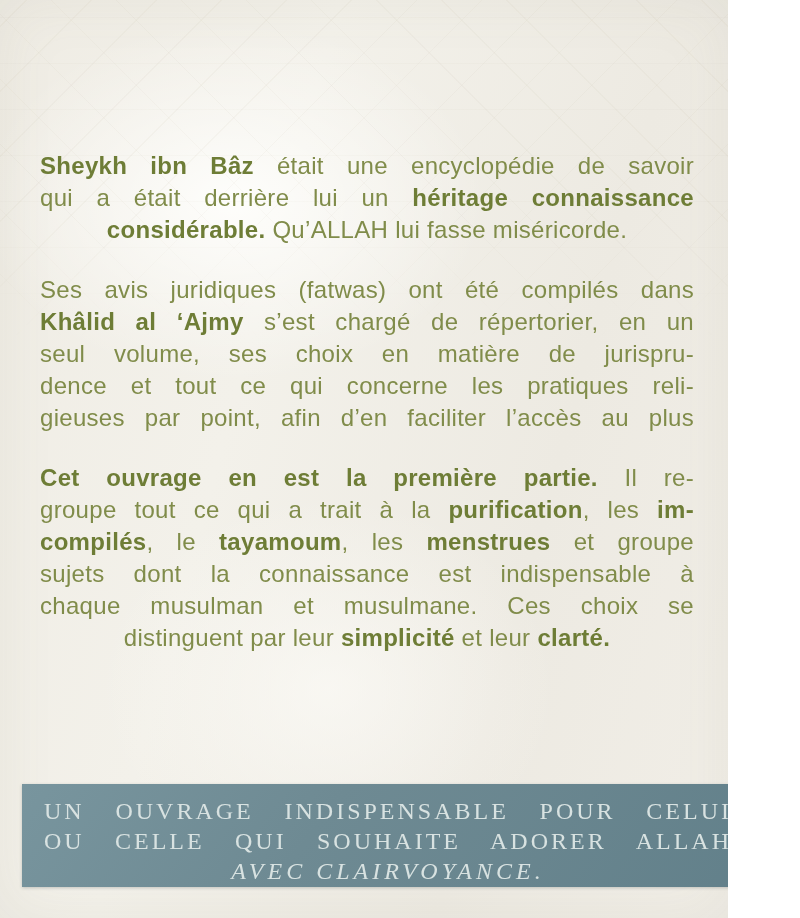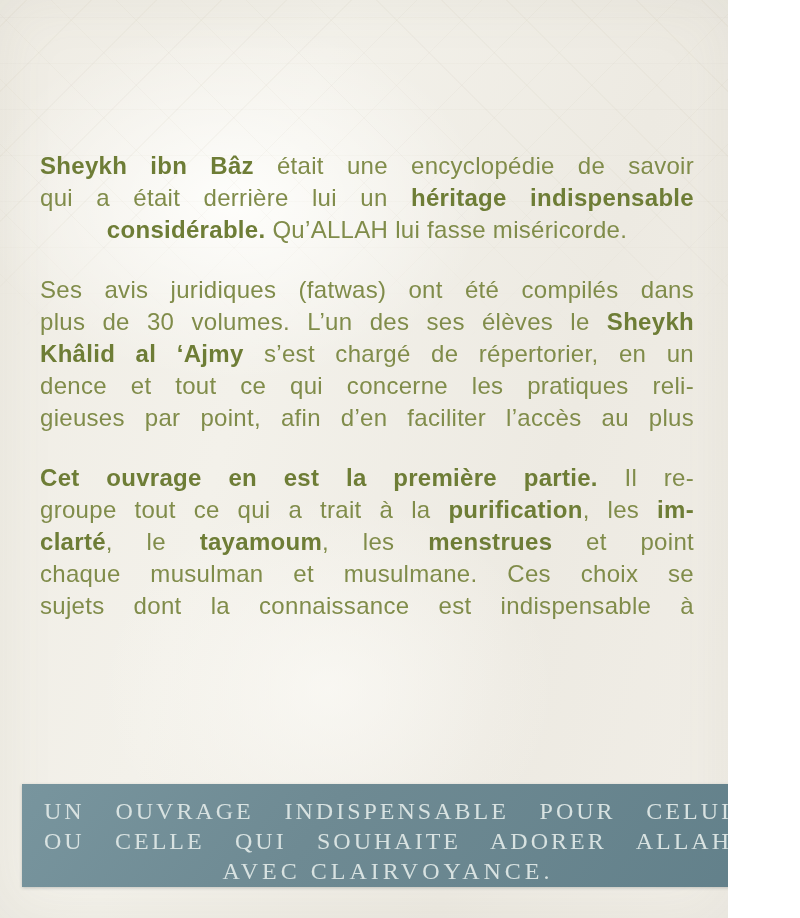--- a/index.html
+++ b/index.html
@@ -67,50 +67,51 @@
     box-sizing: border-box;
     padding: 12px 31px 0 22px;
     background: linear-gradient(128deg, #78959e 0%, #6e8a93 40%, #62808a 100%);
     color: #d8e2e1;
     font-family: "Liberation Serif", serif;
     font-size: 24px;
     line-height: 30px;
     letter-spacing: 3px;
     box-shadow: 0 1px 3px rgba(60,70,70,0.25);
   }
-  .banner .line.center { letter-spacing: 4px; }
+  .banner .line.center { letter-spacing: 4px; font-style: italic; }
 </style>
 </head>
 <body>
 
 <div class="page">
   <div class="pattern"></div>
 
   <div class="body-text">
 
     <div class="para">
       <div class="line"><span class="b">Sheykh ibn Bâz</span><span> était une encyclopédie de savoir</span></div>
-      <div class="line"><span>qui a était derrière lui un </span><span class="b">héritage indispensable</span></div>
+      <div class="line"><span>qui a était derrière lui un </span><span class="b">héritage connaissance</span></div>
       <div class="line center"><span class="b">considérable.</span><span> Qu’ALLAH lui fasse miséricorde.</span></div>
     </div>
 
     <div class="para">
       <div class="line"><span>Ses avis juridiques (fatwas) ont été compilés dans</span></div>
-      <div class="line"><span>plus de 30 volumes. L’un des ses élèves le </span><span class="b">Sheykh</span></div>
       <div class="line"><span class="b">Khâlid al ‘Ajmy</span><span> s’est chargé de répertorier, en un</span></div>
+      <div class="line"><span>seul volume, ses choix en matière de jurispru-</span></div>
       <div class="line"><span>dence et tout ce qui concerne les pratiques reli-</span></div>
       <div class="line"><span>gieuses par point, afin d’en faciliter l’accès au plus</span></div>
     </div>
 
     <div class="para">
       <div class="line"><span class="b">Cet ouvrage en est la première partie.</span><span> Il re-</span></div>
       <div class="line"><span>groupe tout ce qui a trait à la </span><span class="b">purification</span><span>, les </span><span class="b">im-</span></div>
-      <div class="line"><span class="b">clarté</span><span>, le </span><span class="b">tayamoum</span><span>, les </span><span class="b">menstrues</span><span> et point</span></div>
+      <div class="line"><span class="b">compilés</span><span>, le </span><span class="b">tayamoum</span><span>, les </span><span class="b">menstrues</span><span> et groupe</span></div>
+      <div class="line"><span>sujets dont la connaissance est indispensable à</span></div>
       <div class="line"><span>chaque musulman et musulmane. Ces choix se</span></div>
-      <div class="line"><span>sujets dont la connaissance est indispensable à</span></div>
+      <div class="line center"><span>distinguent par leur </span><span class="b">simplicité</span><span> et leur </span><span class="b">clarté.</span></div>
     </div>
 
   </div>
 
   <div class="banner">
     <div class="line">UN OUVRAGE INDISPENSABLE POUR CELUI</div>
     <div class="line">OU CELLE QUI SOUHAITE ADORER ALLAH</div>
     <div class="line center">AVEC CLAIRVOYANCE.</div>
   </div>
 </div>

